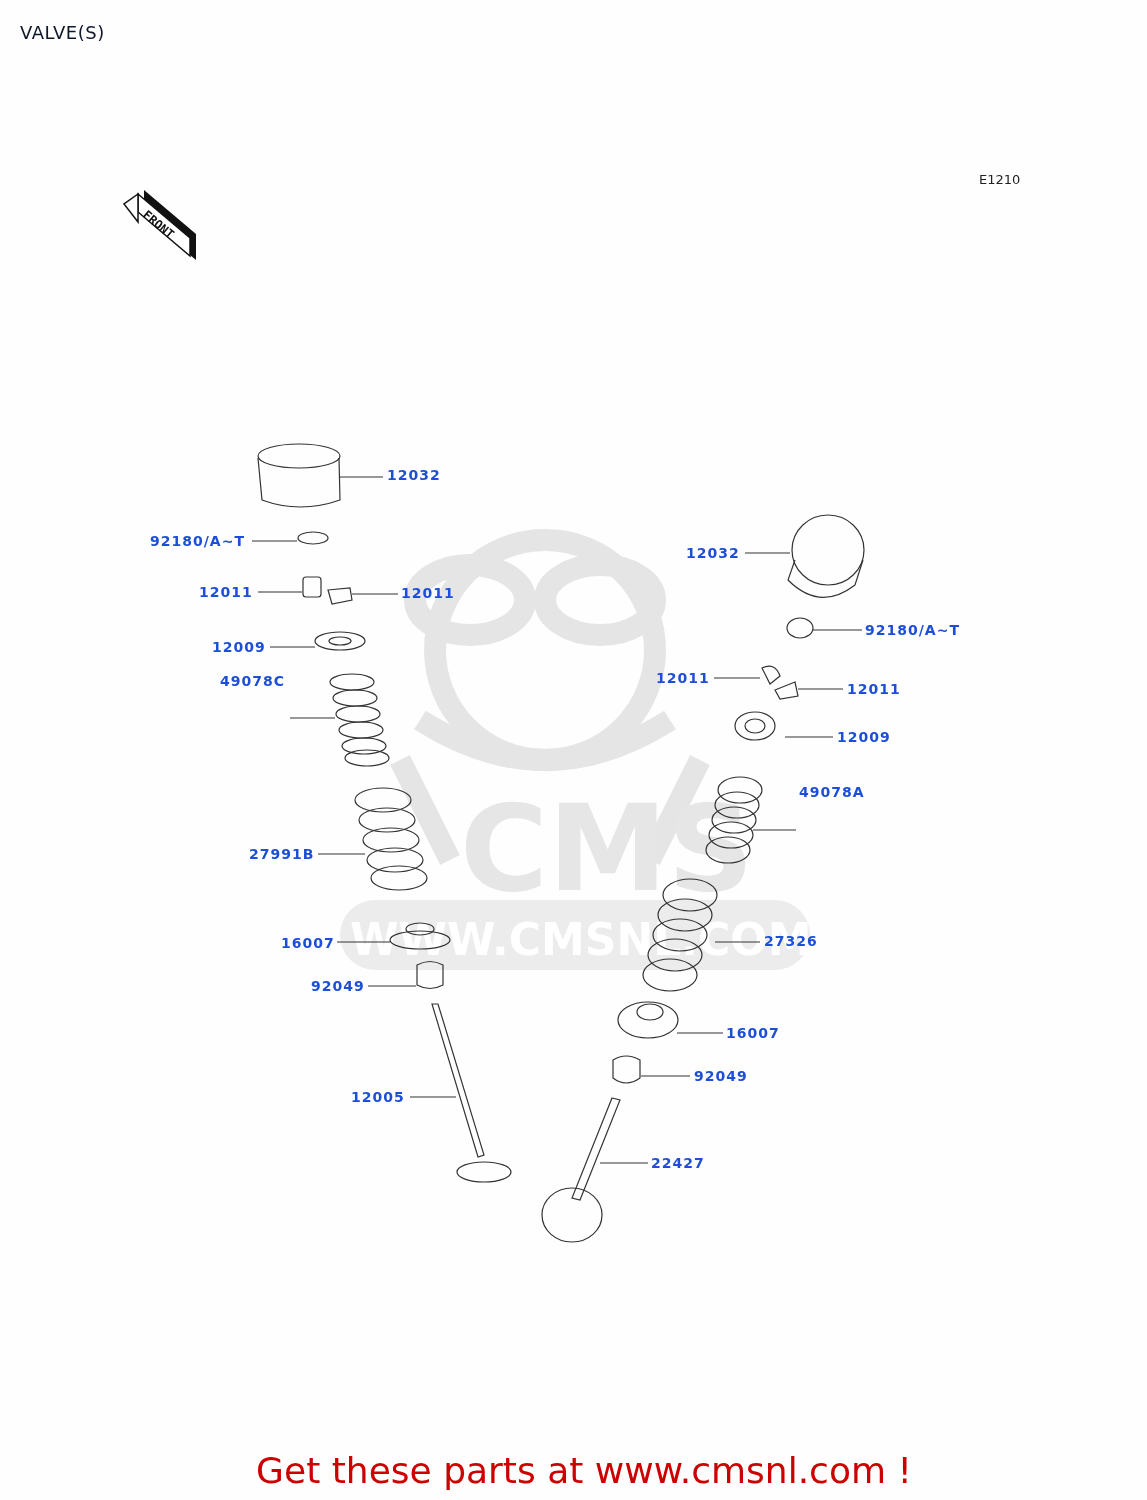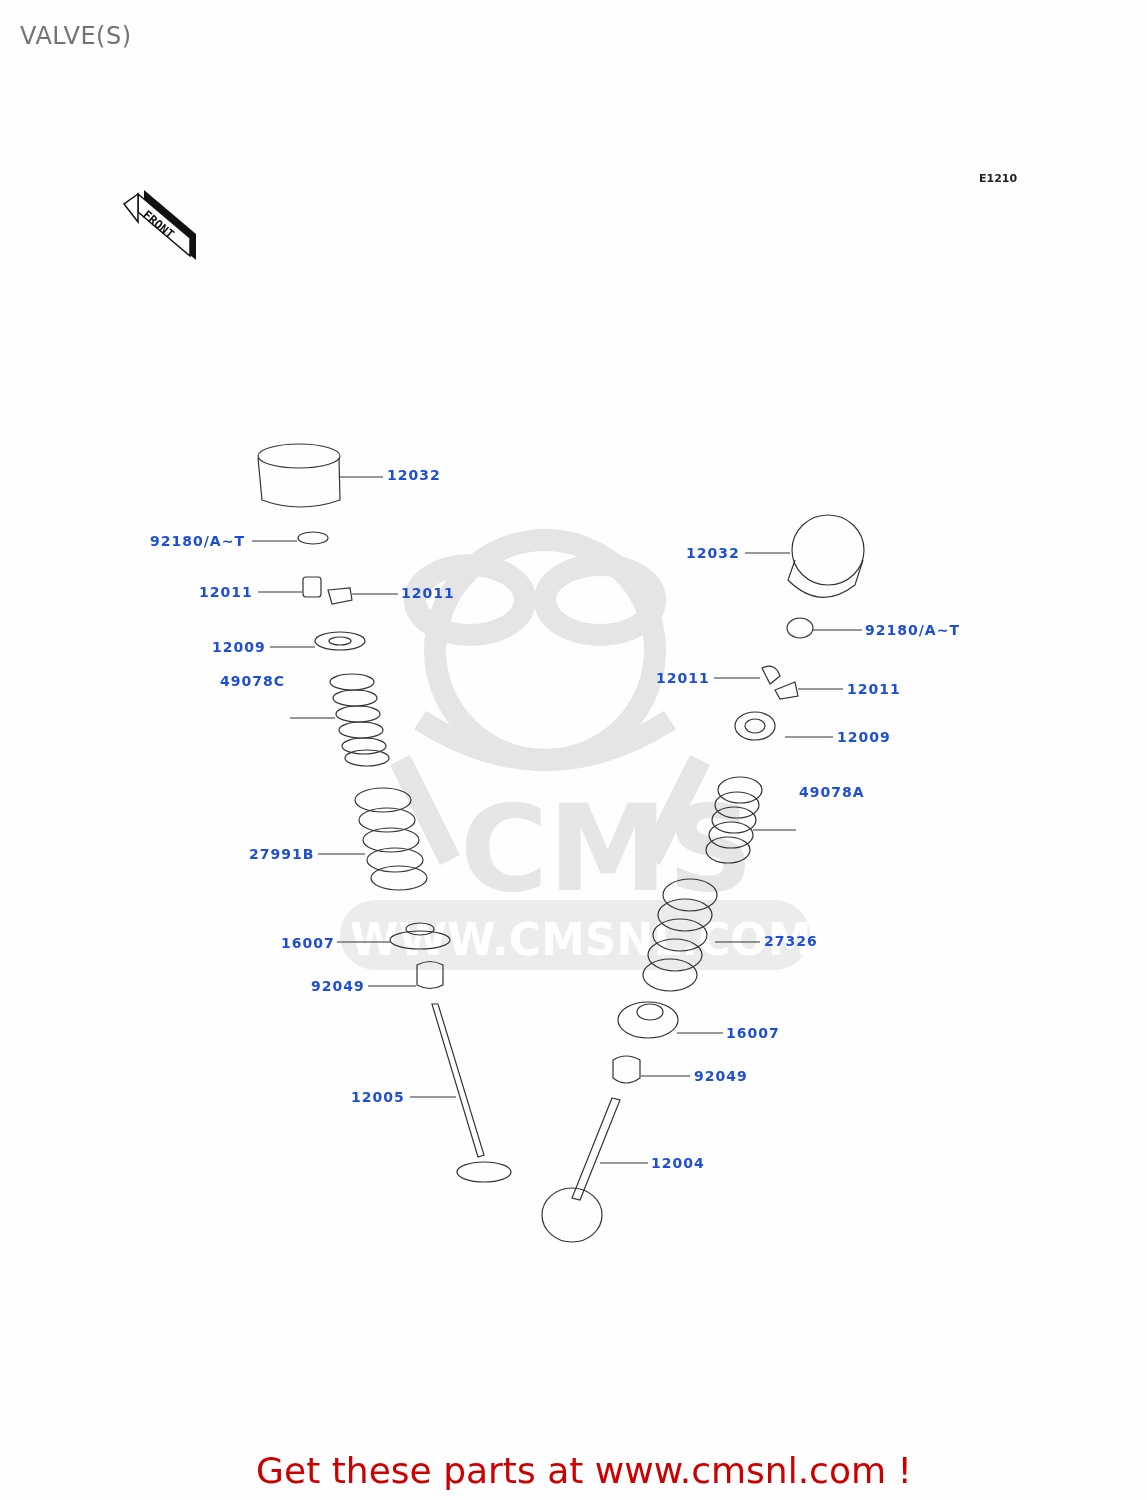--- a/index.html
+++ b/index.html
@@ -1,18 +1,18 @@
 <!DOCTYPE html>
 <html><head>
 <meta charset="utf-8">
 <style>
   html, body { margin: 0; padding: 0; background: #fdfefd; }
   body { width: 1147px; height: 1500px; position: relative; overflow: hidden; font-family: "DejaVu Sans", sans-serif; }
-  .title { position: absolute; left: 20px; top: 22px; font-size: 24px; color: #737373; letter-spacing: 0.5px; }
-  .code { position: absolute; left: 979px; top: 172px; font-size: 11px; font-weight: bold; color: #222; font-family: "DejaVu Sans", sans-serif; }
+  .title { position: absolute; left: 20px; top: 22px; font-size: 18px; color: #0f172a; letter-spacing: 0.5px; }
+  .code { position: absolute; left: 979px; top: 172px; font-size: 13px; font-weight: normal; color: #222; font-family: "DejaVu Sans", sans-serif; }
   .front { position: absolute; left: 118px; top: 186px; width: 84px; height: 80px; }
   .diagram { position: absolute; left: 0; top: 0; width: 1147px; height: 1300px; }
   .lbl { position: absolute; font-size: 14px; font-weight: bold; color: #1d4ed8; letter-spacing: 1px; font-family: "DejaVu Sans", sans-serif; white-space: nowrap; }
   .footer { position: absolute; left: 0; width: 1147px; top: 1450px; text-align: center; font-size: 36px; color: #cc0000; font-family: "DejaVu Sans", sans-serif; }
   .footer span { display: inline-block; padding-left: 5px; margin-left: 16px; }
 </style>
 </head>
 <body>
 
 <div class="title">VALVE(S)</div>
@@ -151,18 +151,18 @@
 <div>
   <div class="lbl" style="left:686px;top:545px">12032</div>
   <div class="lbl" style="left:865px;top:622px">92180/A~T</div>
   <div class="lbl" style="left:656px;top:670px">12011</div>
   <div class="lbl" style="left:847px;top:681px">12011</div>
   <div class="lbl" style="left:837px;top:729px">12009</div>
   <div class="lbl" style="left:799px;top:784px">49078A</div>
   <div class="lbl" style="left:764px;top:933px">27326</div>
   <div class="lbl" style="left:726px;top:1025px">16007</div>
   <div class="lbl" style="left:694px;top:1068px">92049</div>
-  <div class="lbl" style="left:651px;top:1155px">12004</div>
+  <div class="lbl" style="left:651px;top:1155px">22427</div>
 </div>
 
 <div class="footer">
   <span>Get these parts at www.cmsnl.com !</span>
 </div>
 
 </body></html>

